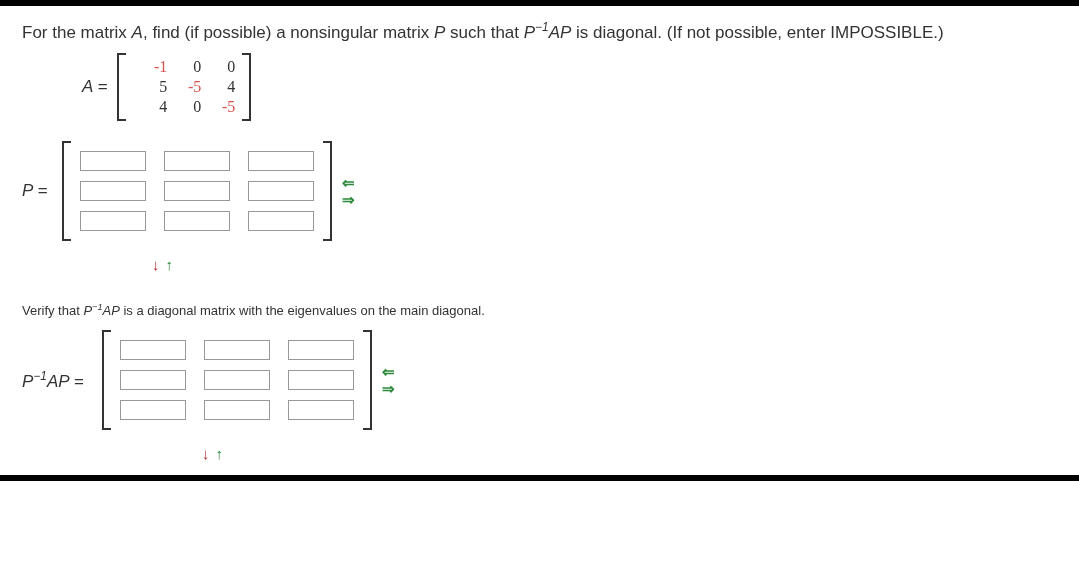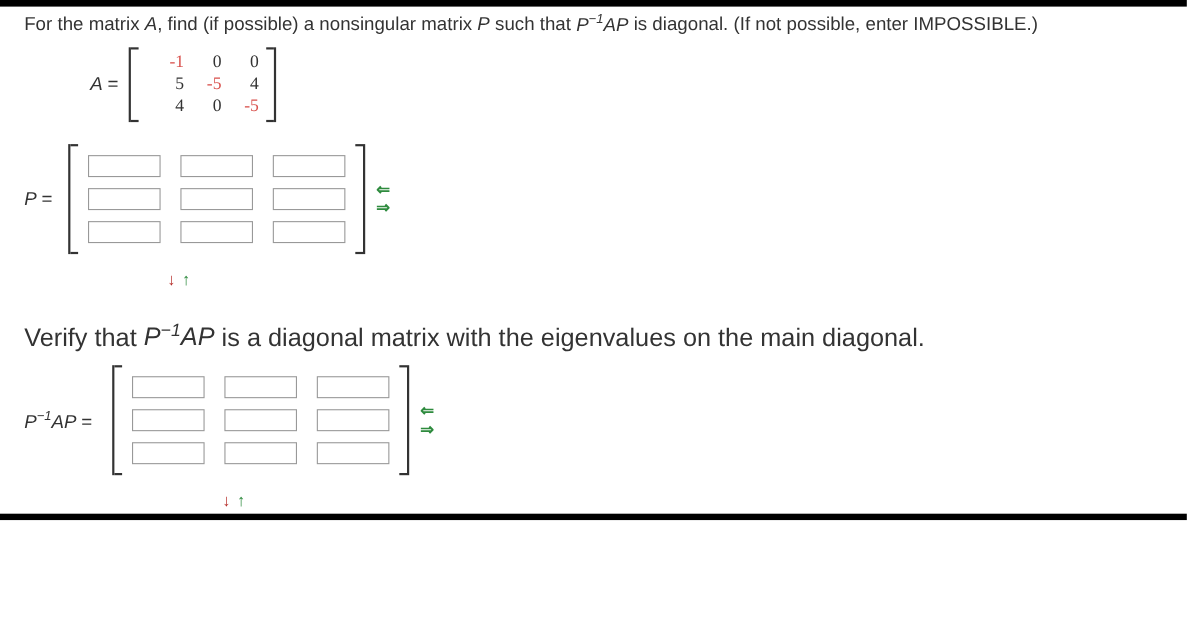--- a/index.html
+++ b/index.html
@@ -8,21 +8,21 @@
     font-size: 16px;
     color: #333;
     background: #fff;
   }
   .top-bar, .bottom-bar {
     height: 6px;
     background: #000;
     width: 100%;
   }
   .content {
-    padding: 4px 22px;
+    padding: 14px 22px;
   }
   .question-text {
     font-size: 17px;
     color: #333;
     margin-bottom: 10px;
   }
   .math-expr {
     font-style: italic;
   }
   .sup {
@@ -123,21 +123,21 @@
   }
   .arrow-icon {
     font-size: 15px;
     font-weight: bold;
     line-height: 1;
     cursor: pointer;
   }
   .arrow-red { color: #b52b27; }
   .arrow-green { color: #2e8b3e; }
   .verify-text {
-    font-size: 23px;
+    font-size: 13px;
     margin-top: 30px;
     margin-bottom: 12px;
   }
   .section-row {
     display: flex;
     align-items: center;
   }
   .p-label-area {
     display: flex;
     align-items: center;

